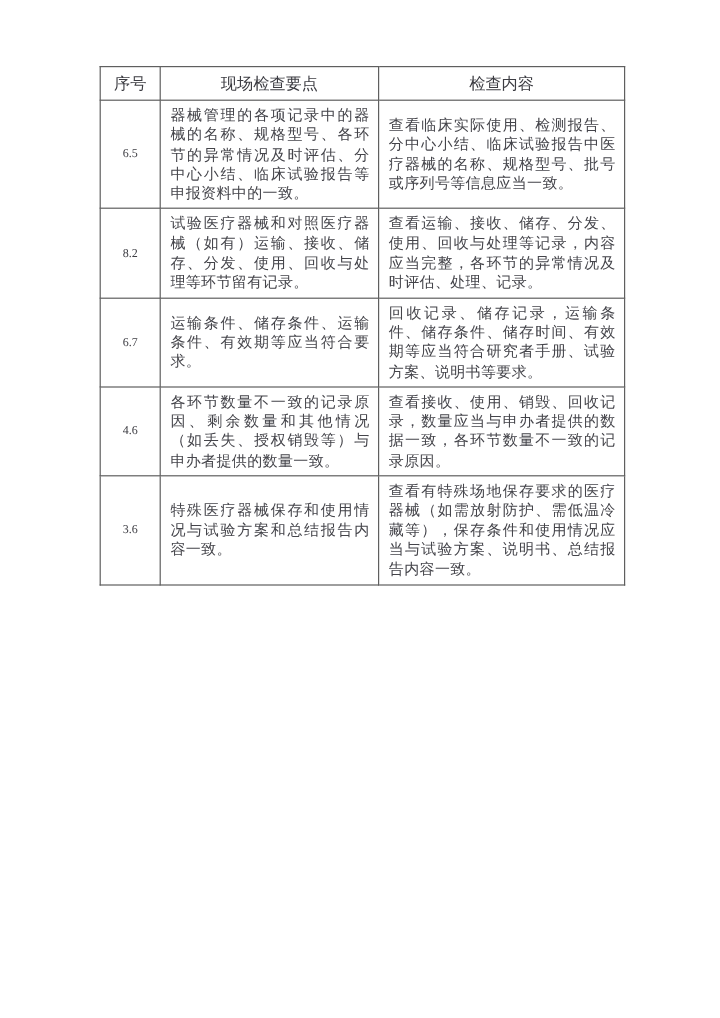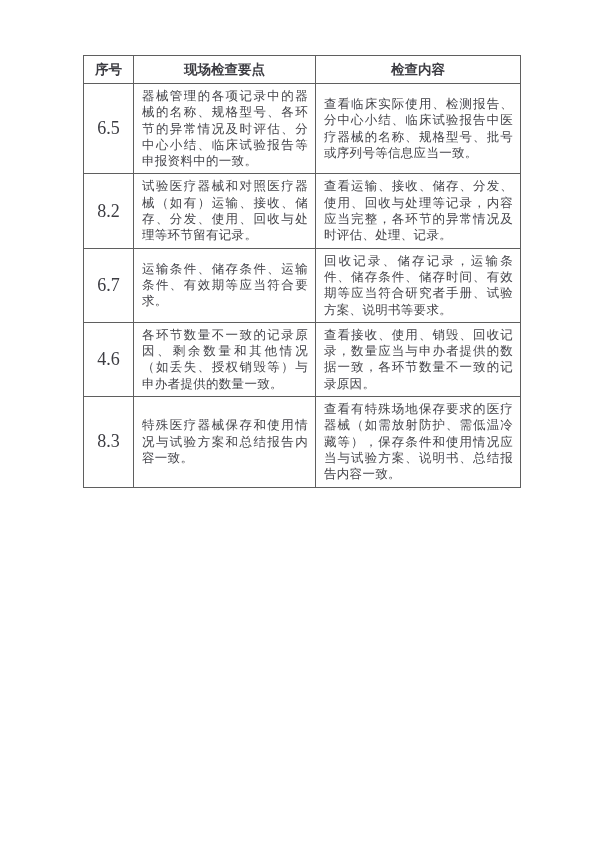--- a/index.html
+++ b/index.html
@@ -24,28 +24,28 @@
   }
   col.c1 { width: 50px; }
   col.c2 { width: 182px; }
   col.c3 { width: 205px; }
   th, td {
     border: 1px solid #5f5f5f;
     vertical-align: middle;
   }
   th {
     font-size: 13.5px;
-    font-weight: bold;
+    font-weight: normal;
     height: 28px;
     padding: 2px 4px;
     color: #3c3c42;
   }
   td.num {
     text-align: center;
-    font-size: 18px;
+    font-size: 10px;
     color: #3c3c42;
   }
   td.text {
     font-size: 12.5px;
     line-height: 16.3px;
     padding: 4px 7px 4px 8px;
     text-align: justify;
     text-justify: inter-ideograph;
     letter-spacing: 0.3px;
     color: #44444a;
@@ -98,21 +98,21 @@
         <td class="num">6.7</td>
         <td class="text">运输条件、储存条件、运输条件、有效期等应当符合要求。</td>
         <td class="text">回收记录、储存记录，运输条件、储存条件、储存时间、有效期等应当符合研究者手册、试验方案、说明书等要求。</td>
       </tr>
       <tr>
         <td class="num">4.6</td>
         <td class="text">各环节数量不一致的记录原因、剩余数量和其他情况（如丢失、授权销毁等）与申办者提供的数量一致。</td>
         <td class="text">查看接收、使用、销毁、回收记录，数量应当与申办者提供的数据一致，各环节数量不一致的记录原因。</td>
       </tr>
       <tr>
-        <td class="num">8.3</td>
+        <td class="num">3.6</td>
         <td class="text">特殊医疗器械保存和使用情况与试验方案和总结报告内容一致。</td>
         <td class="text">查看有特殊场地保存要求的医疗器械（如需放射防护、需低温冷藏等），保存条件和使用情况应当与试验方案、说明书、总结报告内容一致。</td>
       </tr>
     </tbody>
   </table>
 
   <div class="footer">— 14 —</div>
 
 </div>
 

